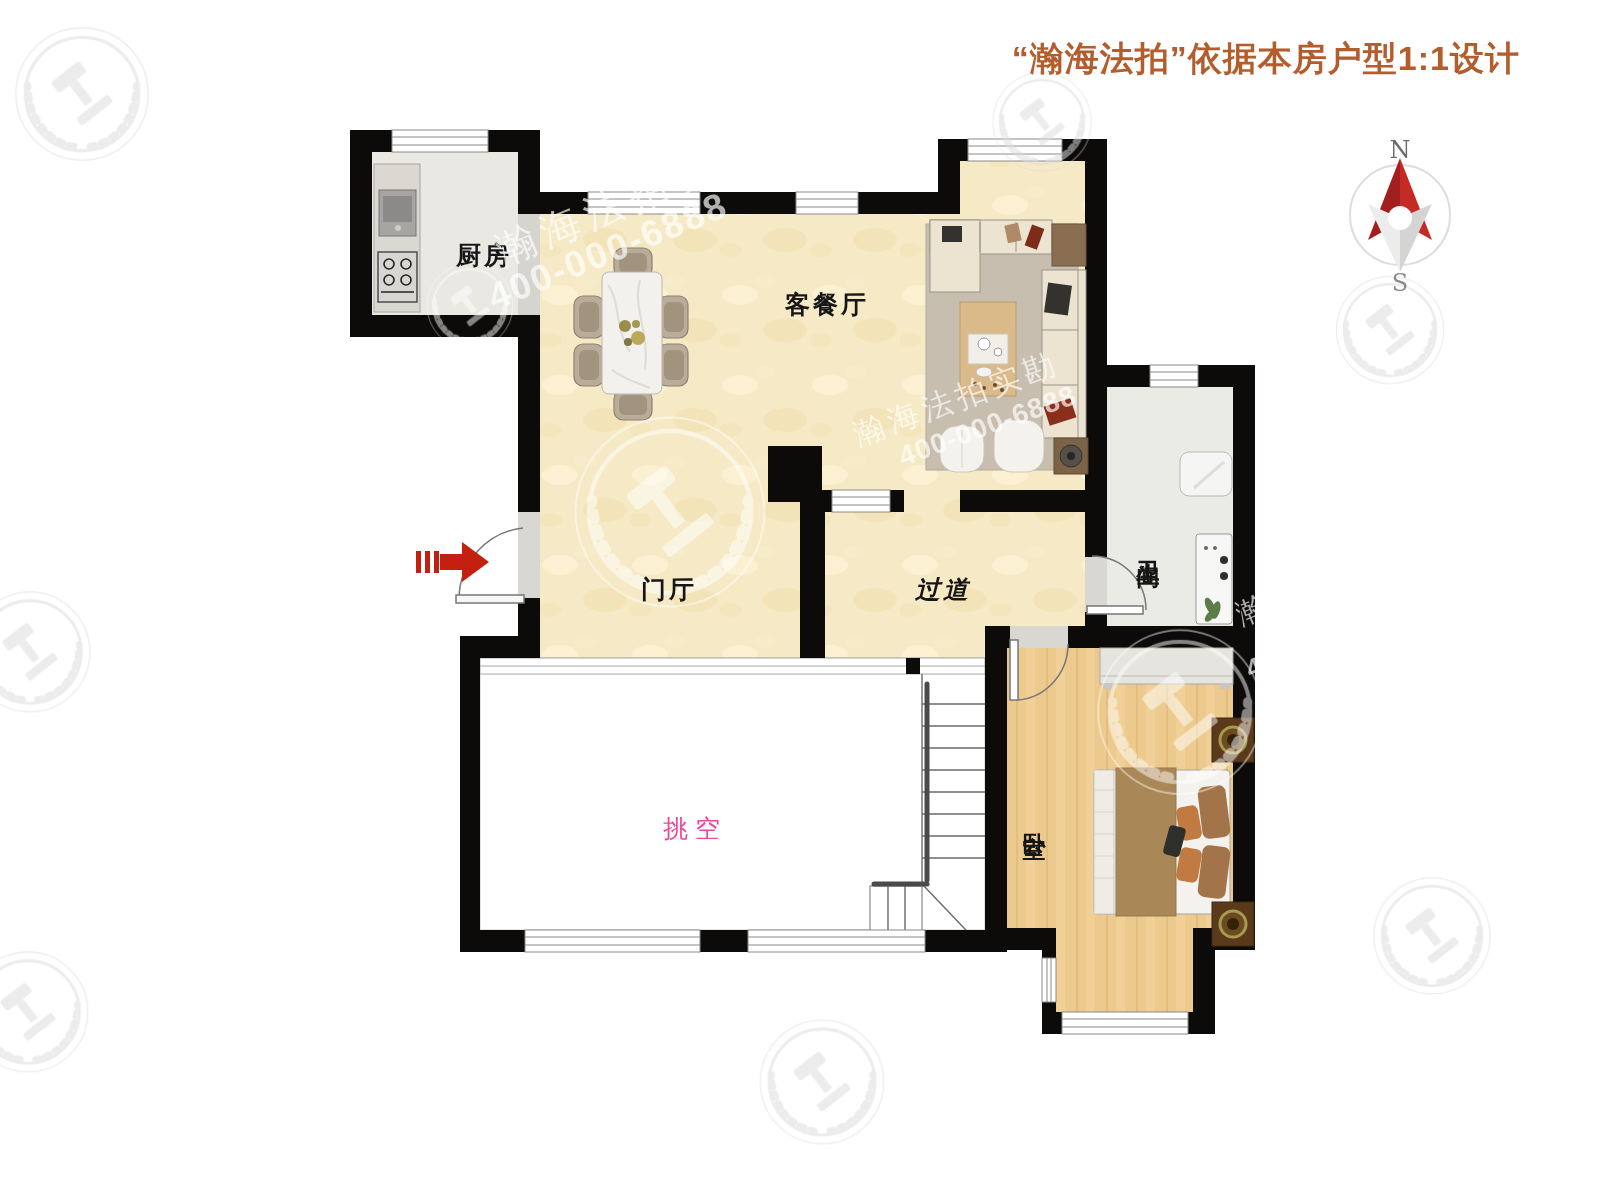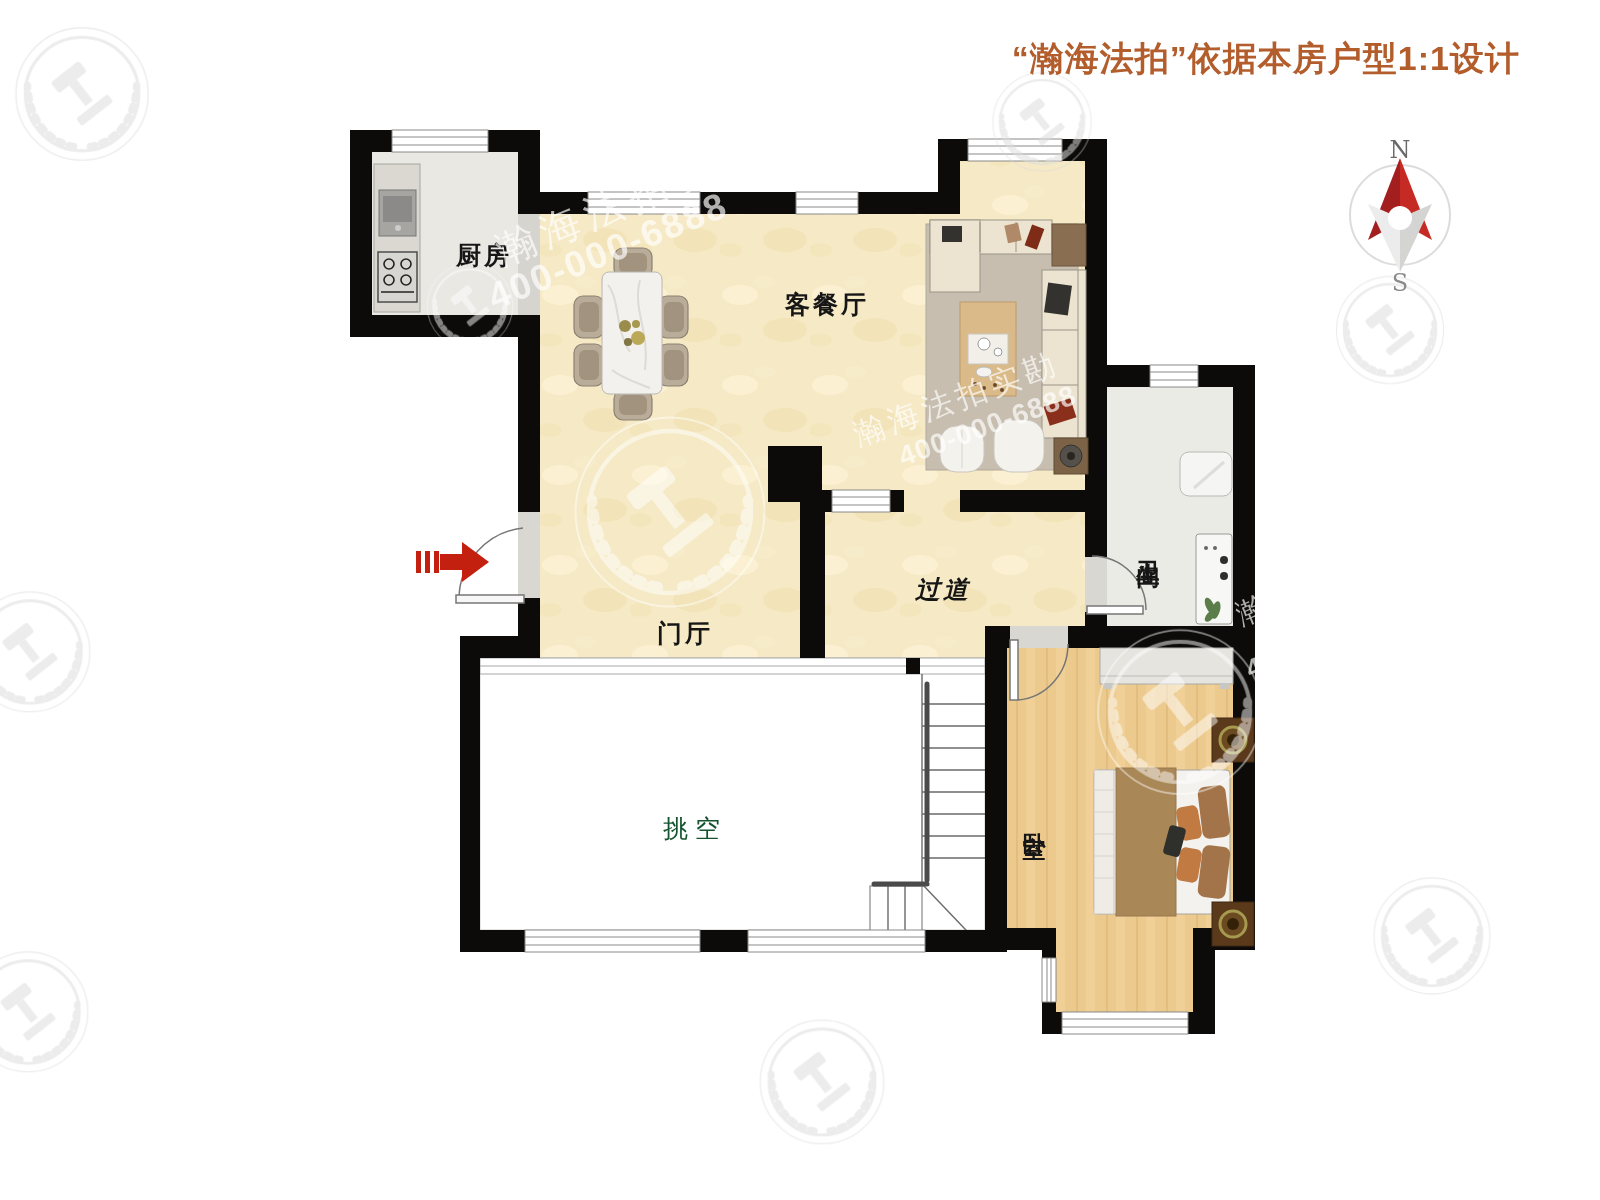--- a/index.html
+++ b/index.html
@@ -4,21 +4,21 @@
 <style>
   html,body{margin:0;padding:0;background:#ffffff;}
   .stage{position:relative;width:1600px;height:1200px;overflow:hidden;background:#fff;
          font-family:"Liberation Sans","DejaVu Sans",sans-serif;}
   svg{position:absolute;left:0;top:0;}
   .title{position:absolute;top:36px;right:80px;font-size:34px;font-weight:700;
          color:#b25d2b;letter-spacing:1px;white-space:nowrap;}
   .lbl{position:absolute;transform:translate(-50%,-50%);font-size:25px;font-weight:600;
        color:#161616;letter-spacing:3px;white-space:nowrap;}
   .lbl-v{writing-mode:vertical-rl;letter-spacing:2px;font-size:23px;}
-  .lbl-void{color:#14532d;font-weight:400;letter-spacing:7px;text-align:right;}
+  .lbl-void{color:#ec4899;font-weight:400;letter-spacing:7px;text-align:right;}
   .compass-lbl{position:absolute;transform:translate(-50%,-50%);
        font-family:"DejaVu Serif","Liberation Serif",serif;font-size:24px;color:#6a6a6a;}
   .wm{position:absolute;color:rgba(255,255,255,0.68);white-space:nowrap;
       transform-origin:left center;pointer-events:none;}
   .wm-brand1{left:498px;top:225px;font-size:40px;letter-spacing:7px;transform:rotate(-22deg);}
   .wm-phone1{left:490px;top:278px;font-size:37px;font-weight:700;letter-spacing:2px;transform:rotate(-22deg);}
   .wm-brand2{left:855px;top:415px;font-size:31px;letter-spacing:5px;transform:rotate(-20deg);}
   .wm-phone2{left:900px;top:442px;font-size:28px;font-weight:700;letter-spacing:1px;transform:rotate(-20deg);}
   .wm-part1{left:1238px;top:596px;font-size:30px;transform:rotate(-22deg);}
   .wm-part2{left:1247px;top:655px;font-size:26px;font-weight:700;transform:rotate(-22deg);}
@@ -385,21 +385,21 @@
   </g>
 </svg>
 
   <div class="title">“瀚海法拍”依据本房户型1:1设计</div>
 
   <div class="compass-lbl" style="left:1400px;top:150px;">N</div>
   <div class="compass-lbl" style="left:1400px;top:283px;color:#8a8a8a;">S</div>
 
   <div class="lbl" style="left:472px;top:255px;margin-left:12px;">厨房</div>
   <div class="lbl" style="left:827px;top:304px;">客餐厅</div>
-  <div class="lbl" style="left:685px;top:589px;margin-top:44px;">门厅</div>
+  <div class="lbl" style="left:669px;top:589px;">门厅</div>
   <div class="lbl" style="left:943px;top:589px;font-style:italic;">过道</div>
   <div class="lbl lbl-v" style="left:1149px;top:545px;">卫生间</div>
   <div class="lbl lbl-v" style="left:1035px;top:817px;">卧室</div>
   <div class="lbl lbl-void" style="left:695px;top:828px;">挑空</div>
 
   <div class="wm wm-brand1">瀚海法拍实勘</div>
   <div class="wm wm-phone1">400-000-6888</div>
   <div class="wm wm-brand2">瀚海法拍实勘</div>
   <div class="wm wm-phone2">400-000-6888</div>
   <div class="wm wm-part1">瀚</div>

